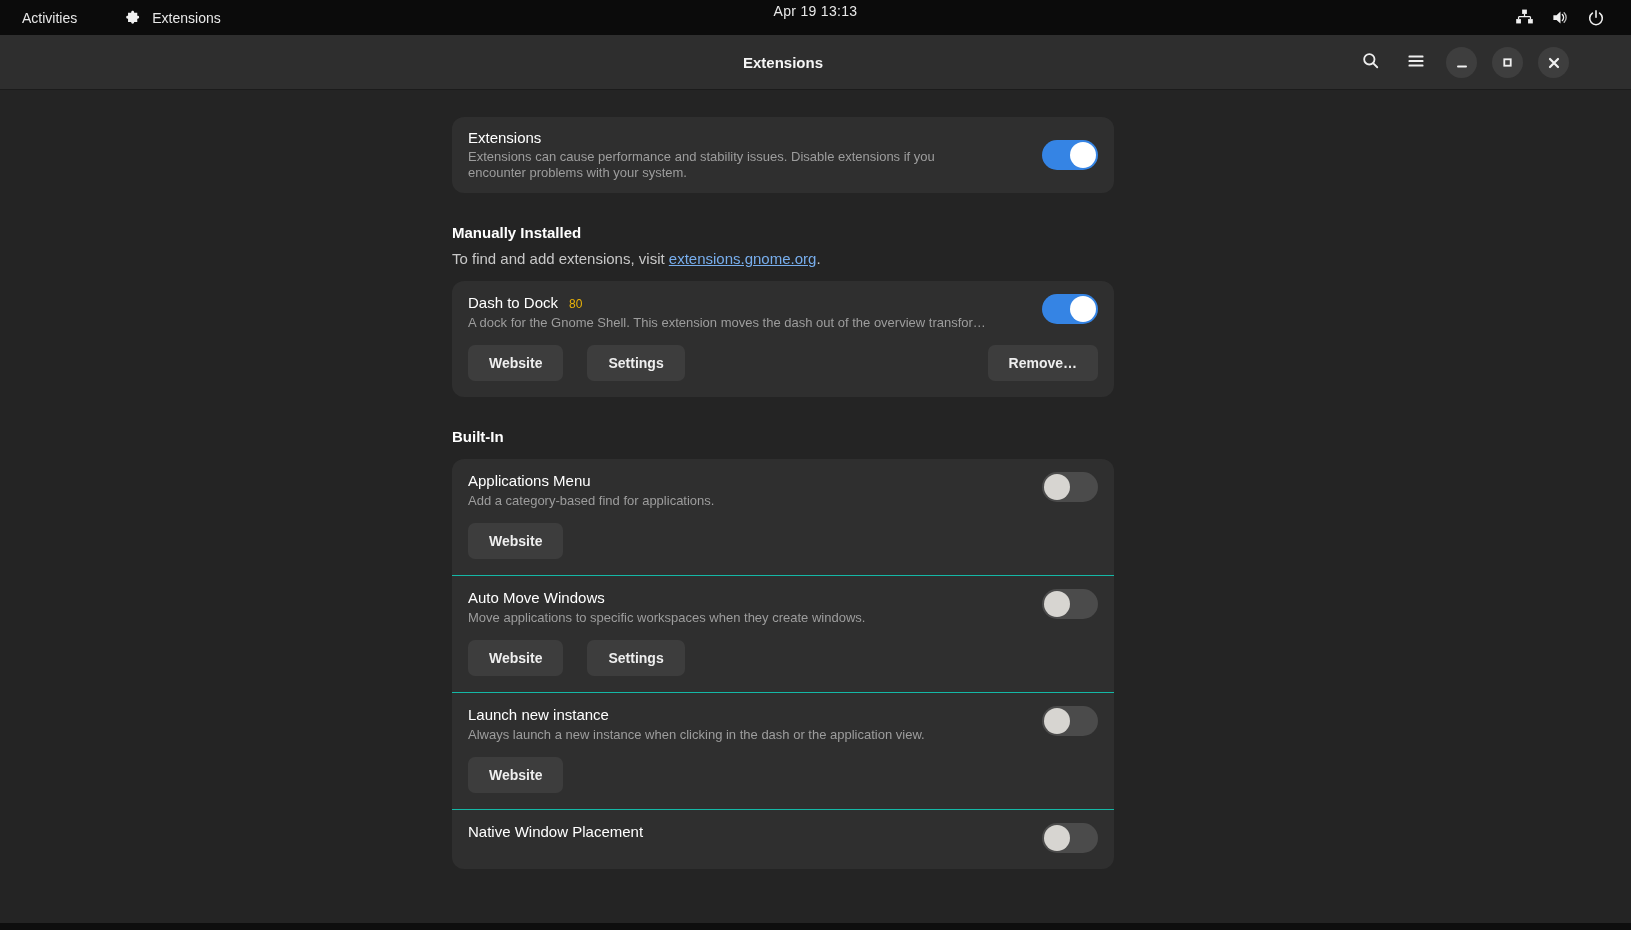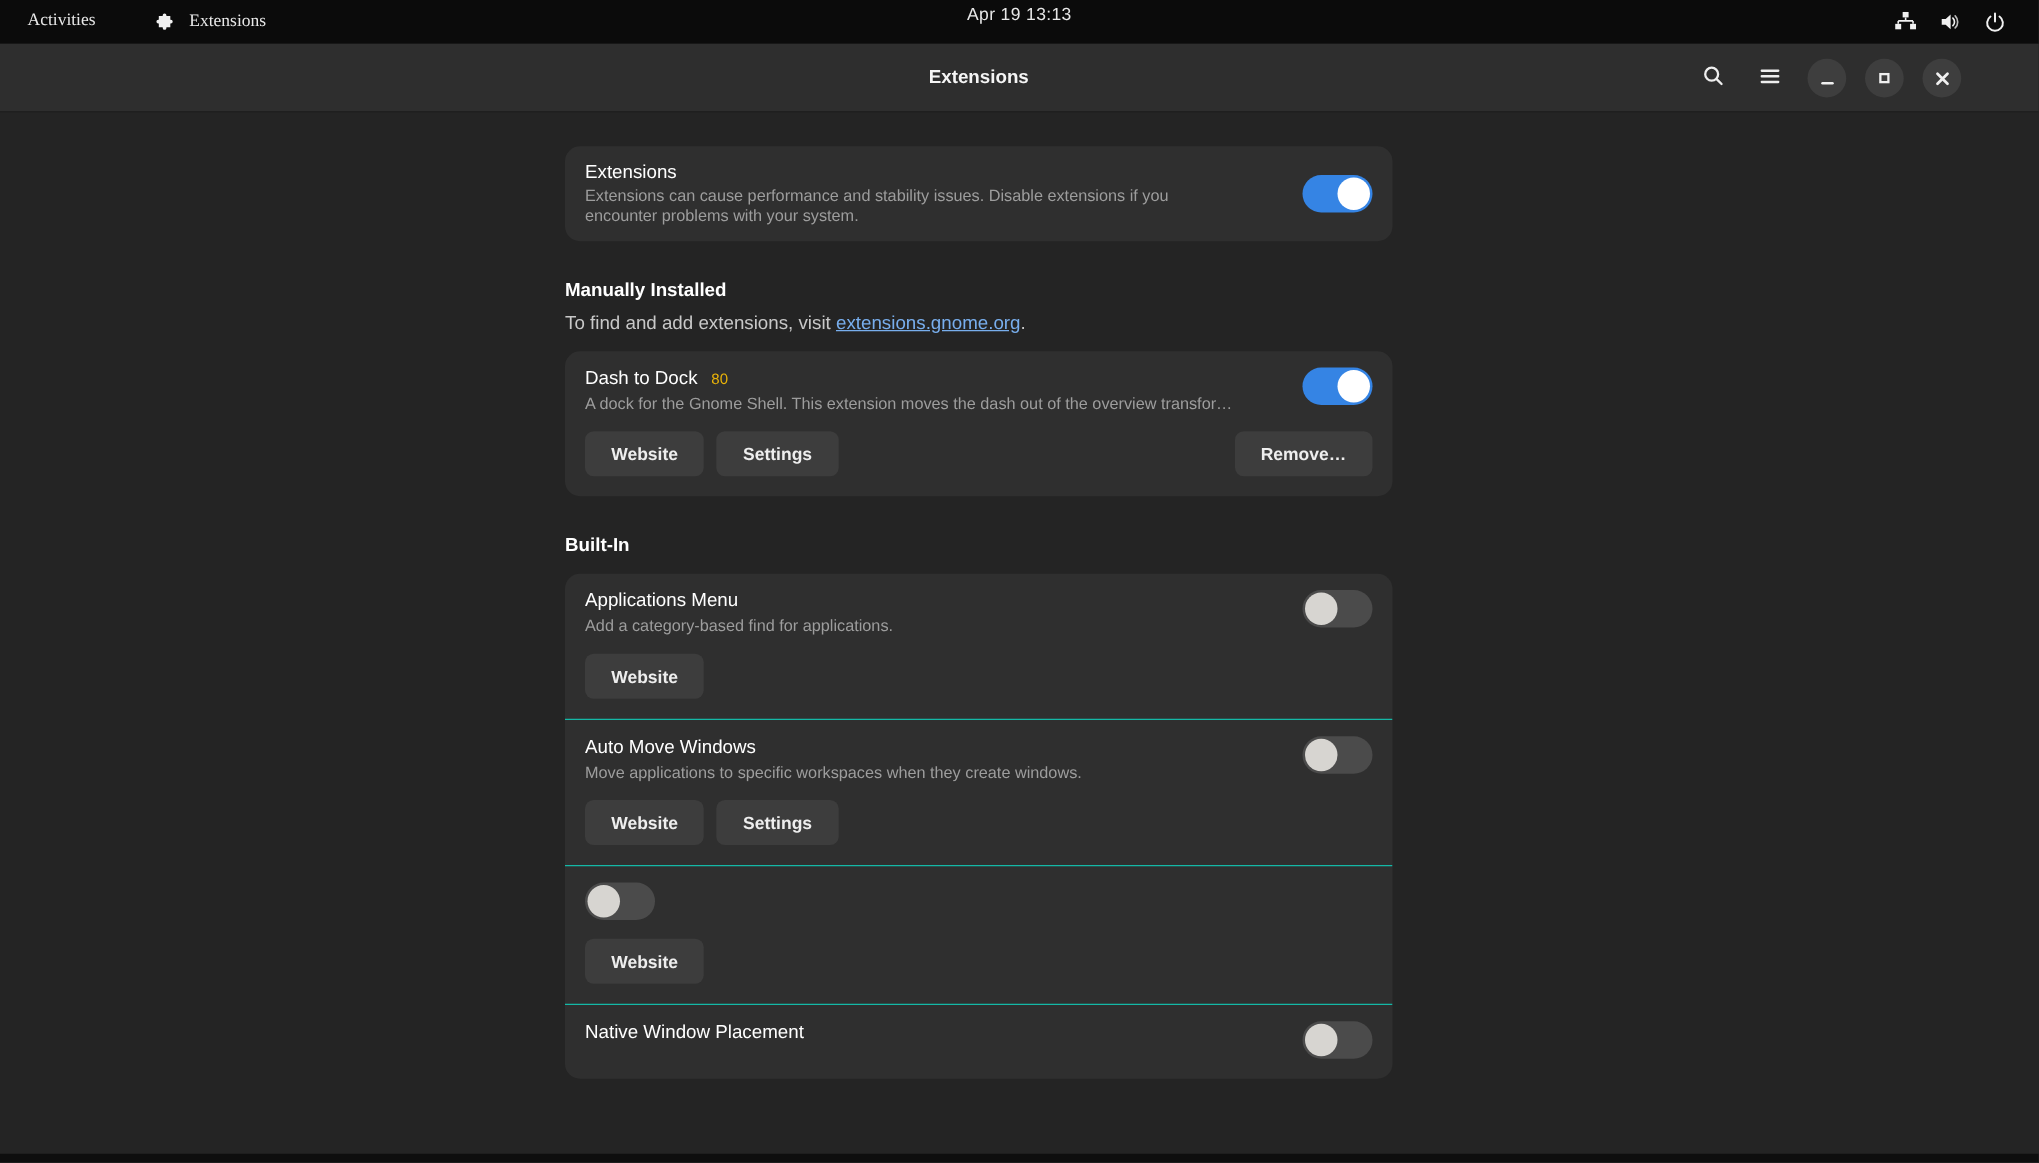--- a/index.html
+++ b/index.html
@@ -10,21 +10,21 @@
     position:relative;
   }
   :root { --accent:#3584e4; --link:#78aeed; }
 
   
   .topbar {
     height:35px; background:#0b0b0b; color:#e8e8e8;
     display:flex; align-items:center; position:relative;
     font-size:14px;
   }
-  .topbar-left { display:flex; align-items:flex-start; gap:48px; padding-left:22px;font-family:Liberation Serif, serif; }
+  .topbar-left { display:flex; align-items:flex-end; gap:48px; padding-left:22px; }
   .activities { color:#e8e8e8; cursor:default; }
   .app-indicator { display:flex; align-items:center; gap:10px; }
   .app-indicator svg { display:block; }
   .topbar-clock {
     position:absolute; left:50%; top:0; transform:translateX(-50%);
     height:21px; display:flex; align-items:center; letter-spacing:.3px;
   }
   .topbar-right { margin-left:auto; display:flex; align-items:center; gap:17px; padding-right:26px; }
   .topbar-right svg { display:block; }
 
@@ -65,21 +65,21 @@
   .section-card { margin-top:14px; overflow:hidden; }
 
   .ext-row { padding:13px 16px 16px; }
   .ext-row + .ext-row { border-top:1px solid #14b8a6; }
   .row-top { display:flex; align-items:flex-start; gap:16px; }
   .row-text { flex:1; min-width:0; }
   .name-line { display:flex; align-items:baseline; gap:11px; }
   .ext-name { font-size:15px; color:#ffffff; white-space:nowrap; }
   .ext-version { font-size:12px; color:#eab308; }
   .ext-desc { font-size:13px; color:#9d9d9d; margin-top:4px; white-space:nowrap; overflow:hidden; max-width:585px; }
-  .row-buttons { display:flex; gap:10px; margin-top:15px; }
+  .row-buttons { display:flex; gap:24px; margin-top:15px; }
   .btn {
     background:#3d3d3d; color:#eeeeee; border:none; border-radius:7px;
     font-family:inherit; font-weight:bold; font-size:14px; padding:10px 21px;
   }
   .btn-remove { margin-left:auto; }
 
   
   .toggle {
     width:56px; height:30px; border-radius:15px; background:#4b4b4b;
     position:relative; flex:none; border:none; display:block;
@@ -254,20 +254,27 @@
                 </button>
     </div>
     <div class="row-buttons">
                 <button class="btn">Website</button>
                 <button class="btn">Settings</button>
               </div>
   </div>
 
   <div class="ext-row">
     <div class="row-top">
+      <div class="row-text">
+        <div class="name-line">
+          <span class="ext-name">Launch new instance</span>
+
+        </div>
+        <div class="ext-desc">Always launch a new instance when clicking in the dash or the application view.</div>
+      </div>
       <button class="toggle" role="switch" aria-checked="false">
                   <span class="knob"></span>
                 </button>
     </div>
     <div class="row-buttons">
                 <button class="btn">Website</button>
               </div>
   </div>
 
   <div class="ext-row">

